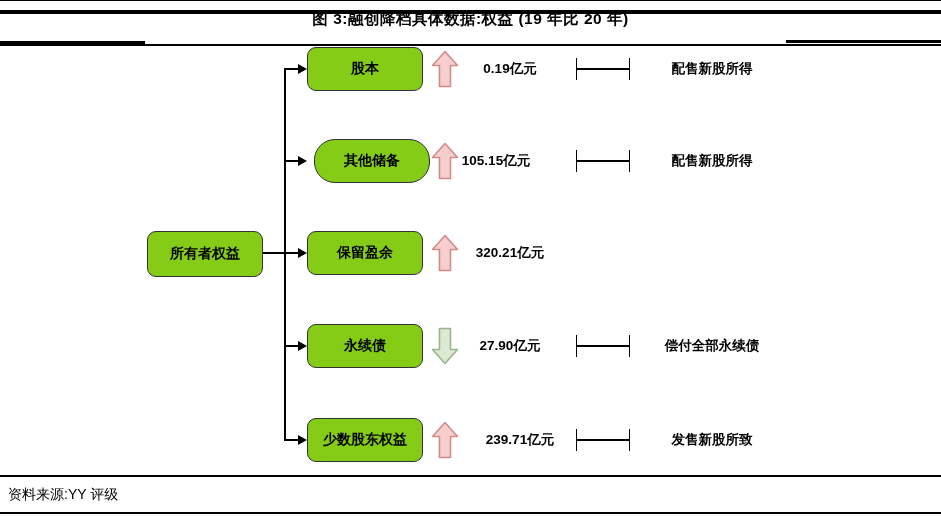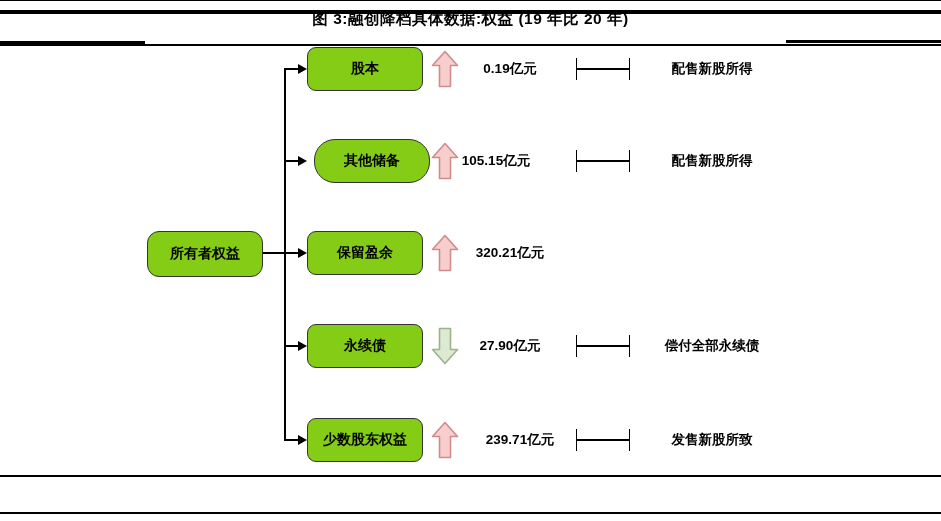--- a/index.html
+++ b/index.html
@@ -64,21 +64,21 @@
 <div id="stage">
 
   <div class="hline" id="hairline-top"></div>
   <div class="hline" id="header-bar"></div>
   <div id="figure-title">图 3:融创降档具体数据:权益 (19 年比 20 年)</div>
   <div class="hline" id="title-rule-thin"></div>
   <div class="hline" id="title-rule-left"></div>
   <div class="hline" id="title-rule-right"></div>
 
   <div id="trunk"></div>
-  <div class="node-box" id="root-box" style="left:147px; top:231px; height:46px;border-radius:12px;">
+  <div class="node-box" id="root-box" style="left:147px; top:231px; height:46px;">
     <span>所有者权益</span>
   </div>
   <div class="connector" id="root-connector" style="left:263px; top:252px; width:36px;"></div>
 
   <div id="rows">
       <div>
         <div class="connector" style="left: 285px; top: 68px; width: 14px;"></div>
         <div class="arrowhead" style="left: 298px; top: 64px;"></div>
         <div class="node-box" style="left: 307px; top: 47px;">
           <span>股本</span>
@@ -135,15 +135,16 @@
         <svg class="dir-arrow" viewBox="0 0 28 38" style="left: 431px; top: 421px;">
           <polygon points="14,1.5 26.5,15.5 19.5,15.5 19.5,36.5 8.5,36.5 8.5,15.5 1.5,15.5" fill="#f8cecc" stroke="#d08c8c" stroke-width="1.6" stroke-linejoin="round"></polygon>
         </svg>
         <div class="value-label" style="left: 450px; top: 430px; padding-left: 20px;">239.71亿元</div>
         <div class="ibeam" style="left: 576px; top: 429px;"></div>
         <div class="note-label" style="left: 634px; top: 430px;">发售新股所致</div>
       </div>
     </div>
 
   <div class="hline" id="footer-rule-top"></div>
+  <div id="source-note">资料来源:YY 评级</div>
   <div class="hline" id="footer-rule-bottom"></div>
 
 </div>
 
 </body></html>

